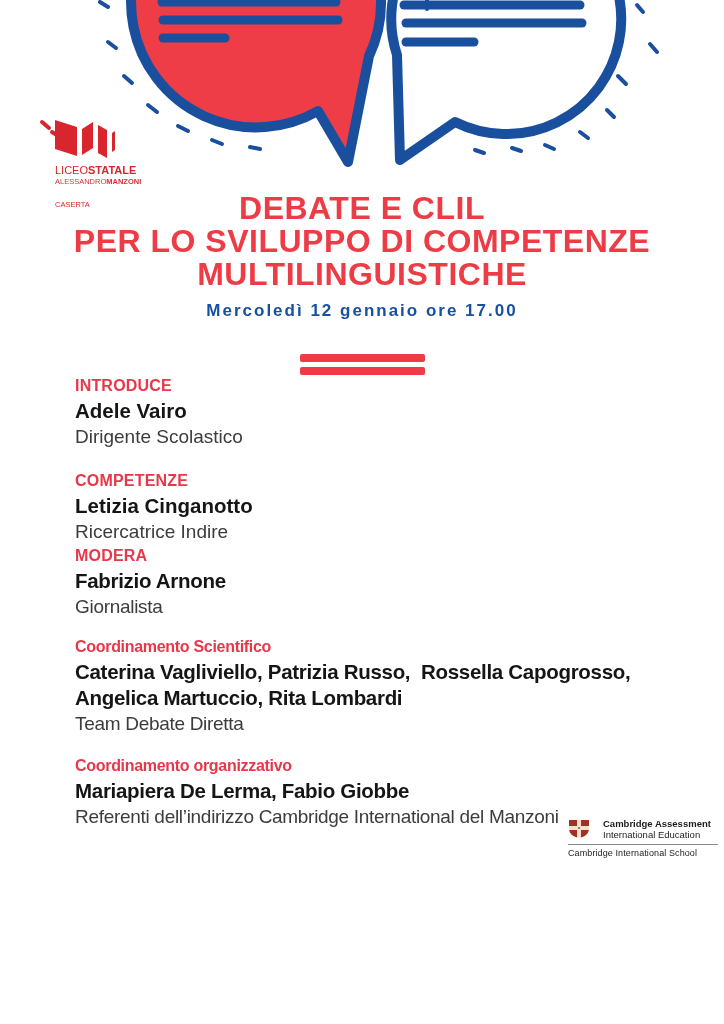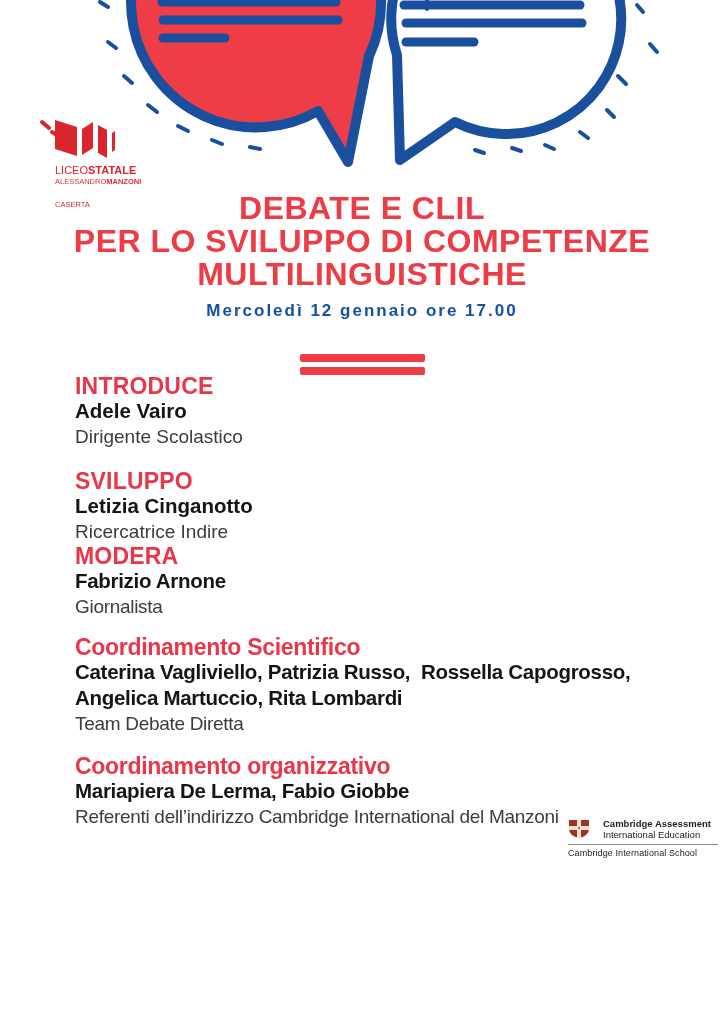--- a/index.html
+++ b/index.html
@@ -22,21 +22,21 @@
   .event-title{position:absolute;left:0;top:192px;width:724px;text-align:center;color:#EE3C46;font-weight:700;font-size:32px;line-height:33px;letter-spacing:.5px;}
   .event-date{position:absolute;left:0;top:301px;width:724px;text-align:center;color:#1650A0;font-weight:700;font-size:17px;letter-spacing:2px;}
 
   
   .divider{position:absolute;left:300px;top:354px;width:125px;}
   .divider .bar{height:8px;background:#EE3C46;border-radius:2px;}
   .divider .bar + .bar{margin-top:5px;}
 
   
   .content{position:absolute;left:75px;top:374px;width:585px;}
-  .sec-header{font-size:23px;font-weight:800;color:#E8374A;line-height:24px;letter-spacing:.2px;}
+  .sec-header{font-size:16px;font-weight:800;color:#E8374A;line-height:24px;letter-spacing:.2px;}
   .sec-name{font-size:20.5px;font-weight:700;color:#151515;line-height:26px;white-space:pre-wrap;}
   .sec-role{font-size:19px;font-weight:400;color:#3C3C3C;line-height:25px;}
   .mt20{margin-top:20px;} .mt16{margin-top:16px;} .mt18{margin-top:18px;}
   .cond{letter-spacing:-0.3px;}
 
   
   .cambridge{position:absolute;left:568px;top:818px;width:150px;color:#1c1c1c;}
   .cam-row{display:flex;align-items:center;gap:13px;}
   .cam-text{font-size:9.5px;line-height:11px;}
   .cam-text .b{font-weight:700;}
@@ -125,21 +125,21 @@
 
   <div class="content">
 
     <div class="sec">
       <div class="sec-header">INTRODUCE</div>
       <div class="sec-name">Adele Vairo</div>
       <div class="sec-role">Dirigente Scolastico</div>
     </div>
 
     <div class="sec mt20">
-      <div class="sec-header">SVILUPPO</div>
+      <div class="sec-header">COMPETENZE</div>
       <div class="sec-name">Letizia Cinganotto</div>
       <div class="sec-role">Ricercatrice Indire</div>
     </div>
 
     <div class="sec">
       <div class="sec-header">MODERA</div>
       <div class="sec-name cond">Fabrizio Arnone</div>
       <div class="sec-role cond">Giornalista</div>
     </div>
 

